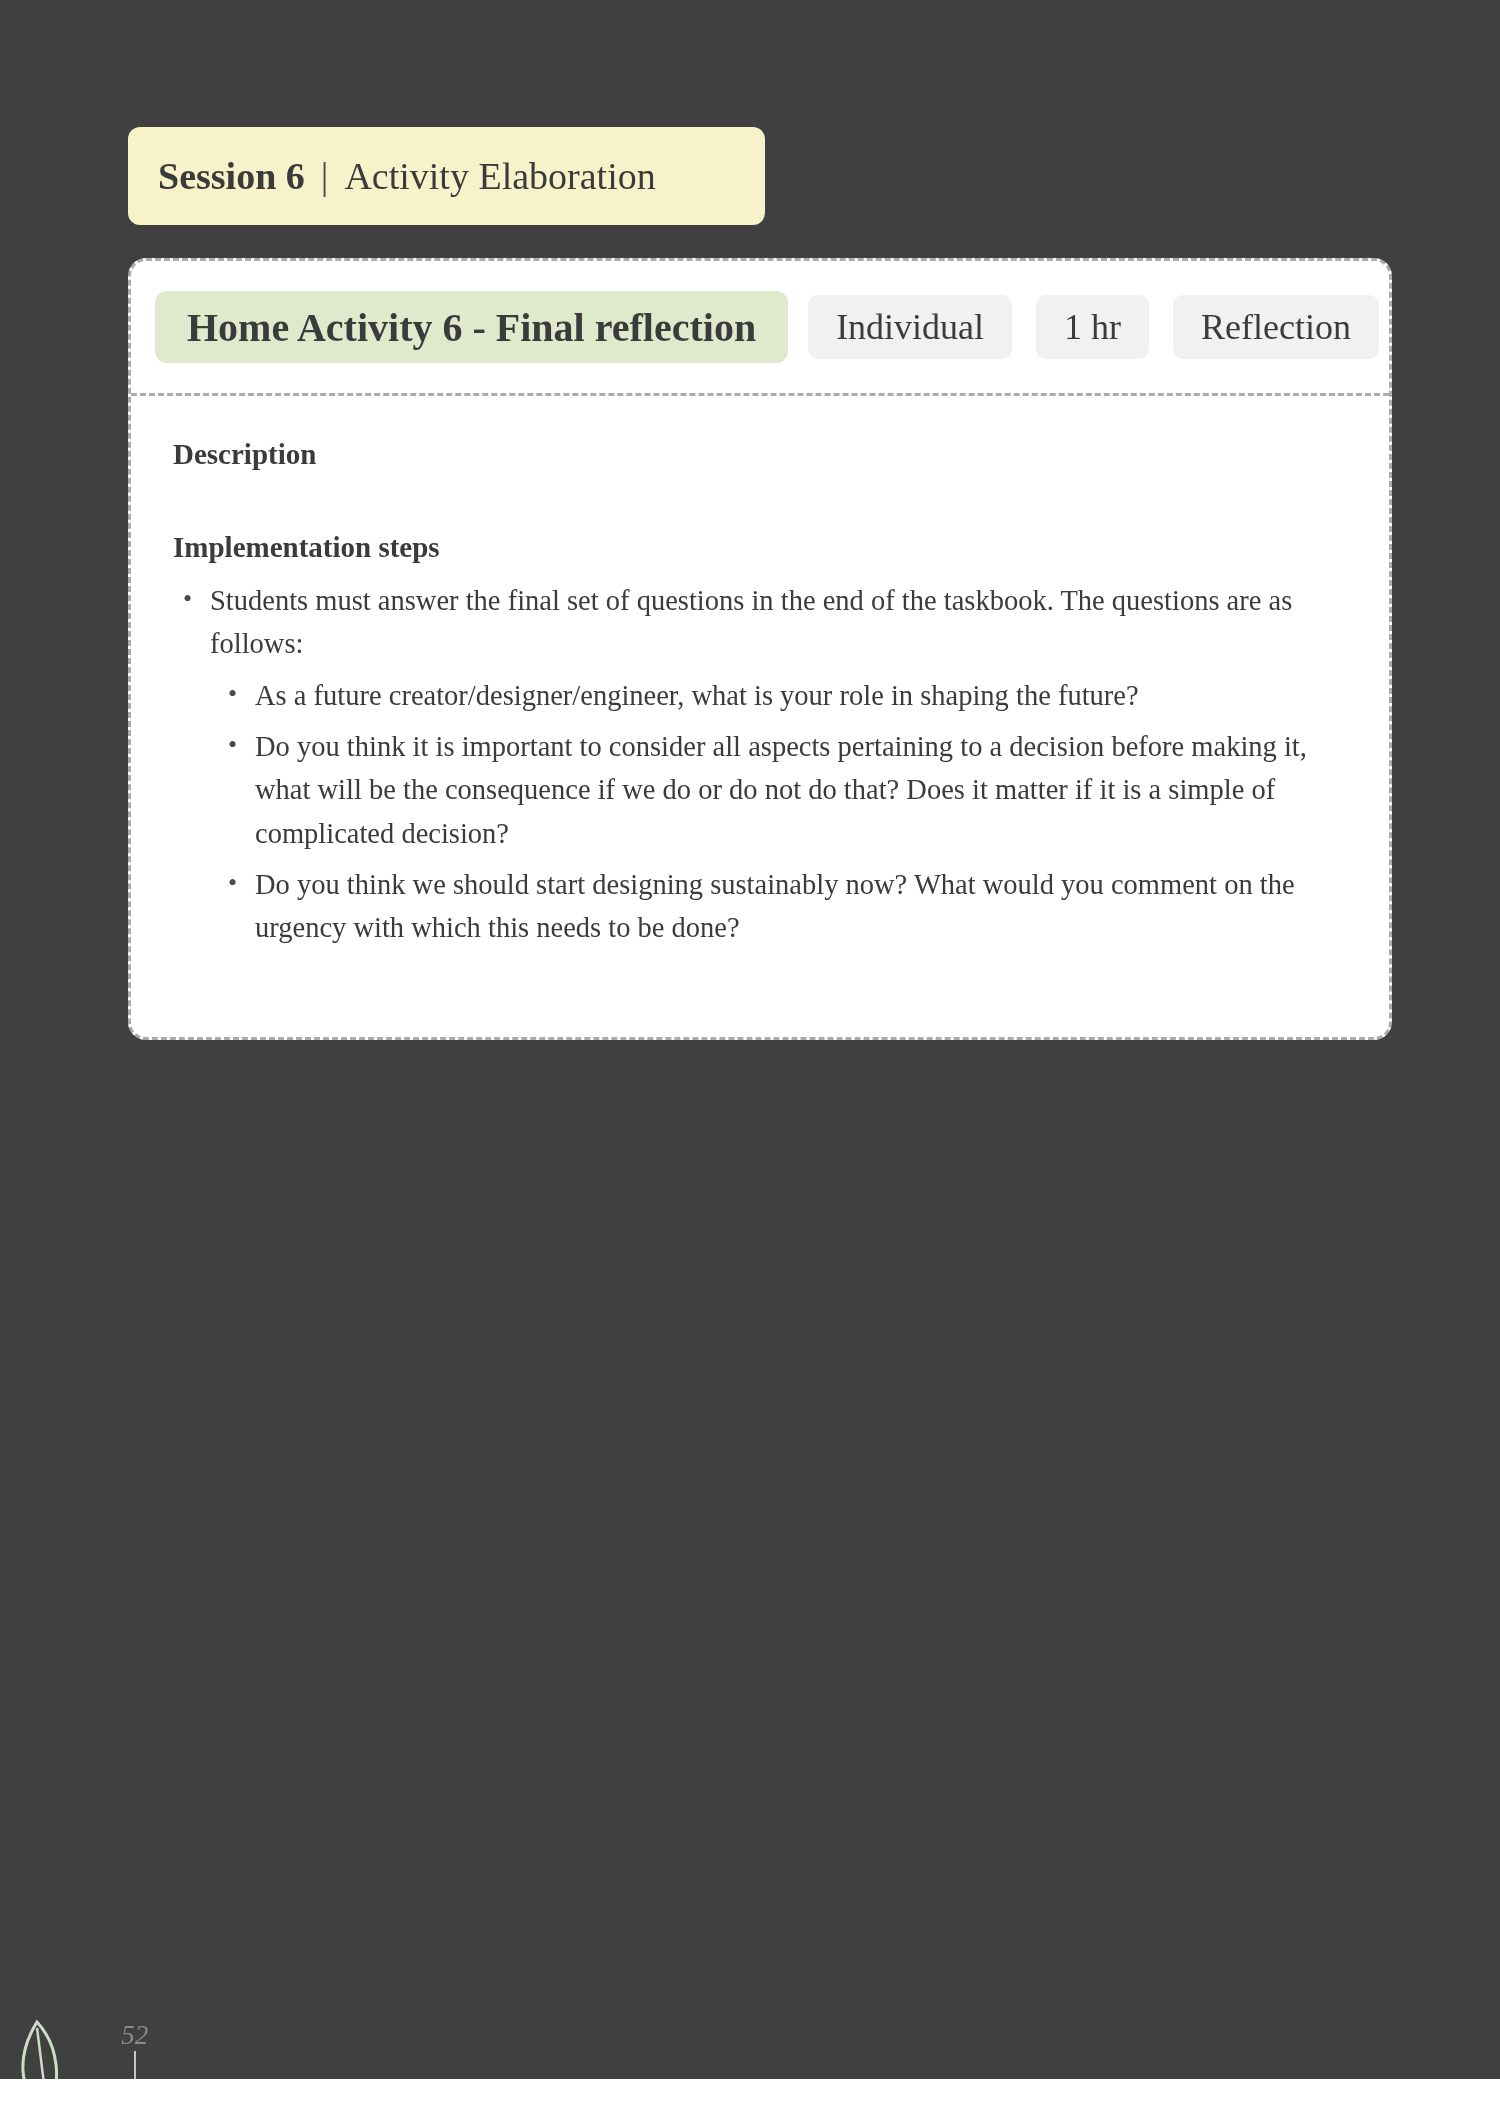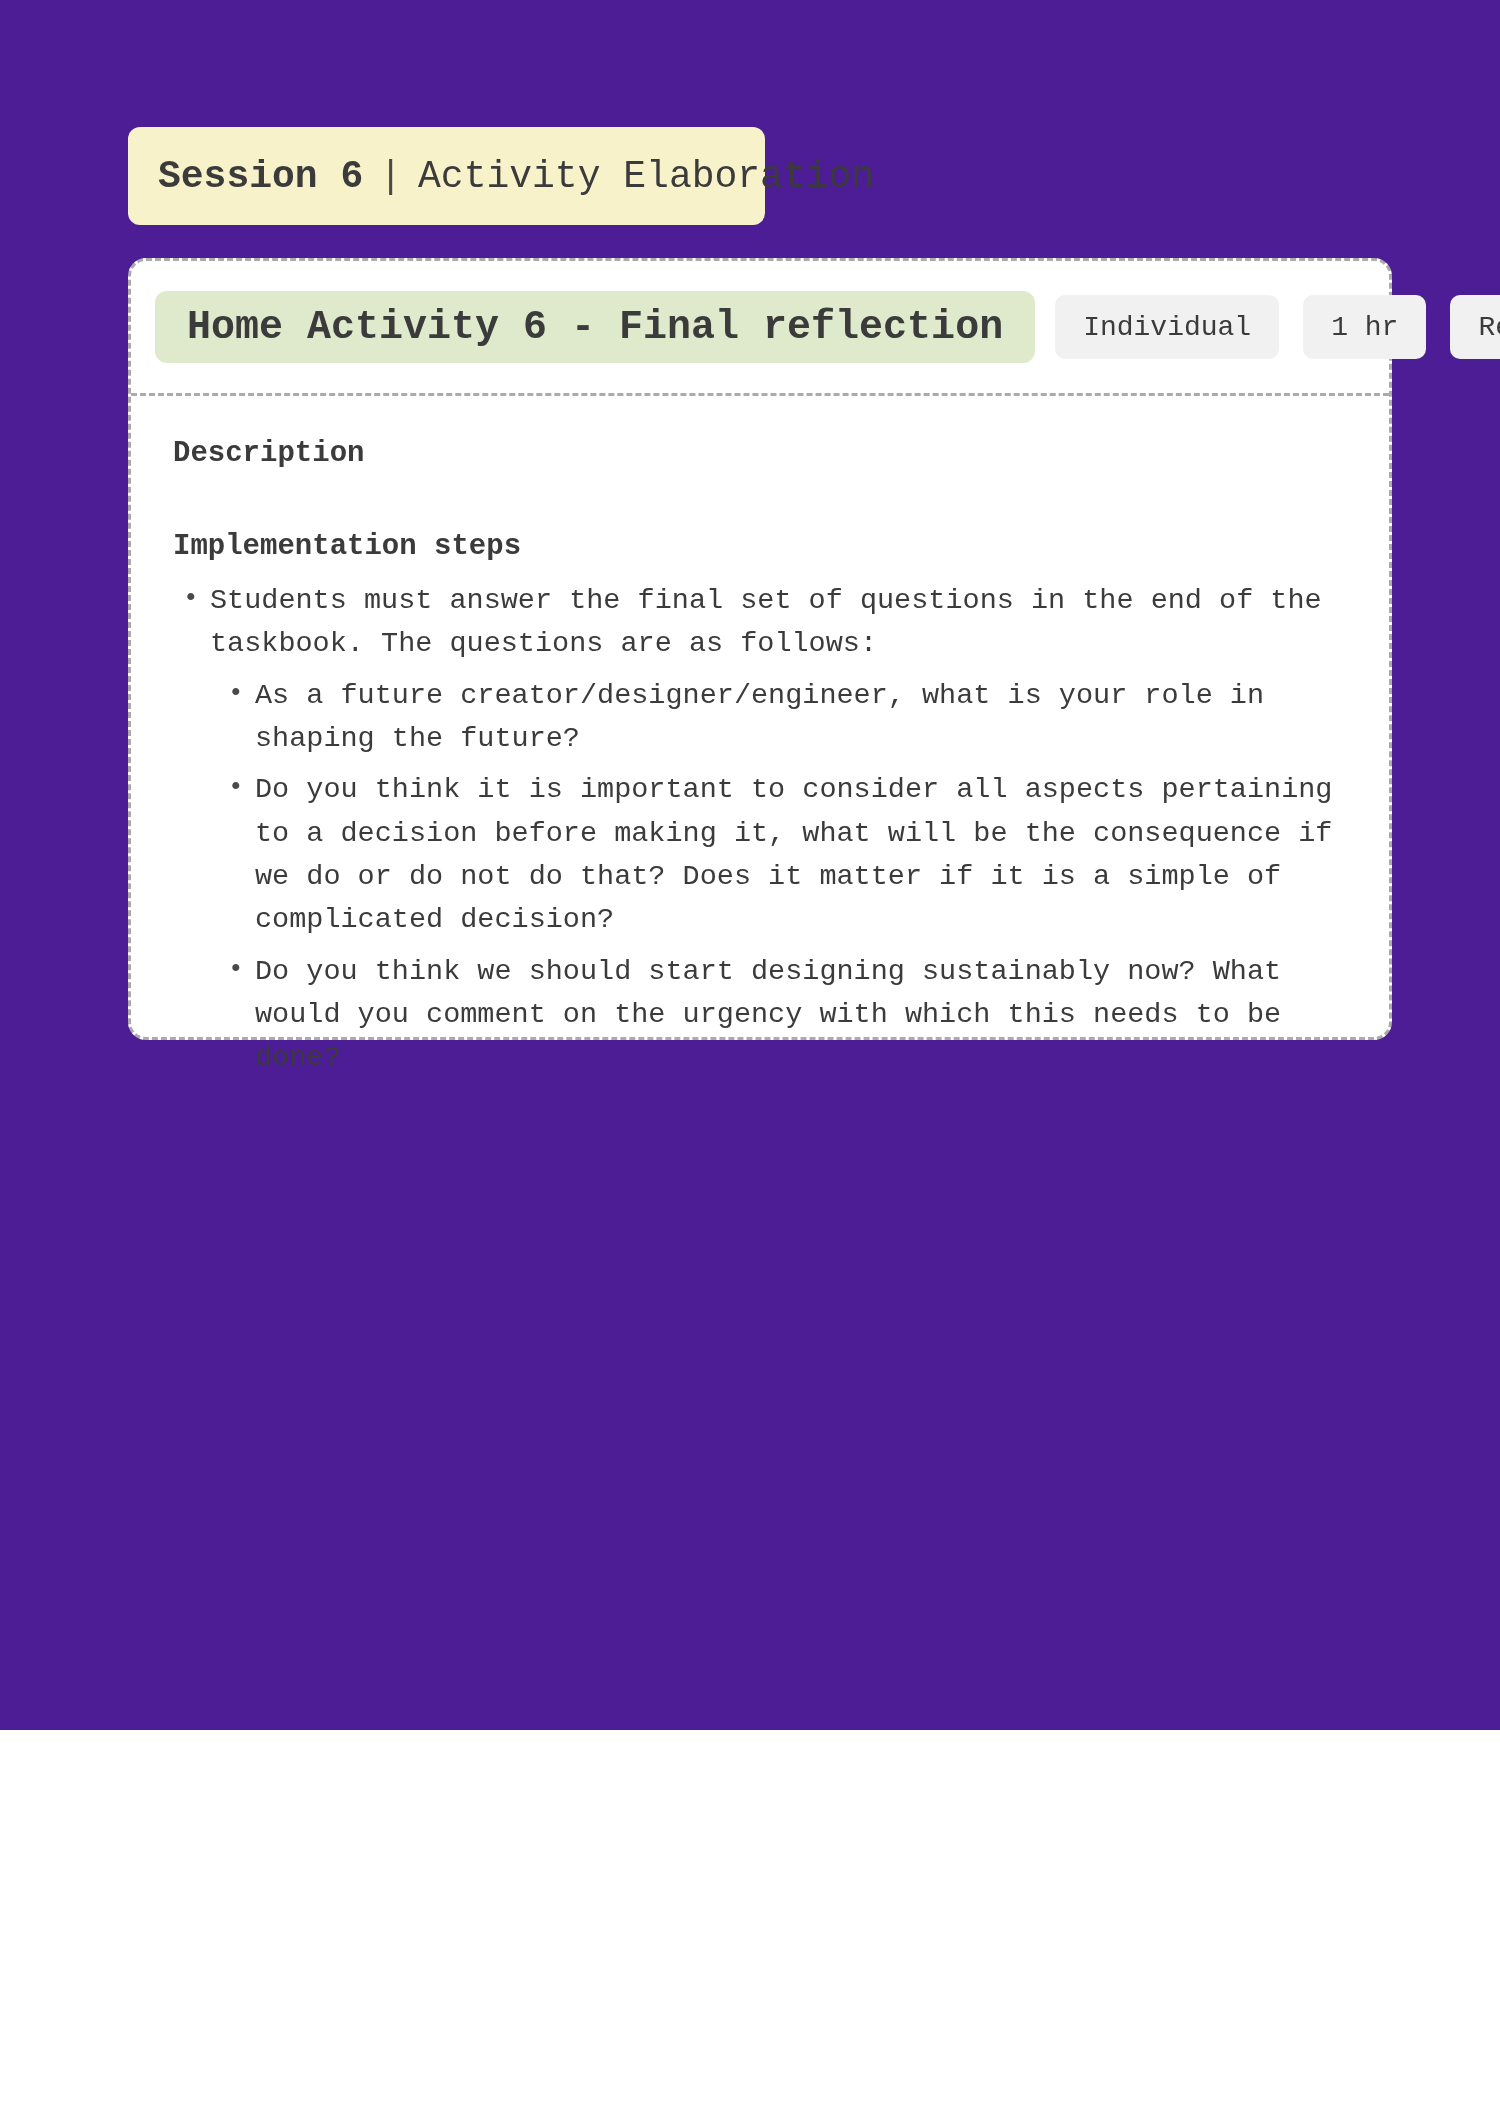--- a/index.html
+++ b/index.html
@@ -1,22 +1,22 @@
 <!DOCTYPE html>
 <html><head>
 <meta charset="utf-8">
 <style>
   html, body { margin: 0; padding: 0; background: #ffffff; }
   .page {
     position: relative;
     width: 1500px;
-    height: 1730px;
-    background: #4c1d95;
+    height: 2079px;
+    background: #404040;
     overflow: hidden;
-    font-family: Liberation Mono, monospace;
+    font-family: Liberation Serif, serif;
     color: #3b3b3b;
   }
 
   
   .session-header {
     position: absolute;
     left: 128px;
     top: 127px;
     width: 637px;
     height: 98px;
@@ -62,21 +62,21 @@
     font-size: 40px;
     white-space: nowrap;
   }
   .tag-pill {
     background: #f1f1f1;
     border-radius: 10px;
     height: 64px;
     display: flex;
     align-items: center;
     padding: 0 28px;
-    font-size: 28px;
+    font-size: 36px;
     white-space: nowrap;
   }
   .tag-pill + .tag-pill { margin-left: 4px; }
 
   .card-body {
     padding: 36px 42px 30px 42px;
     font-size: 28.5px;
     line-height: 1.52;
   }
   .section-heading {

